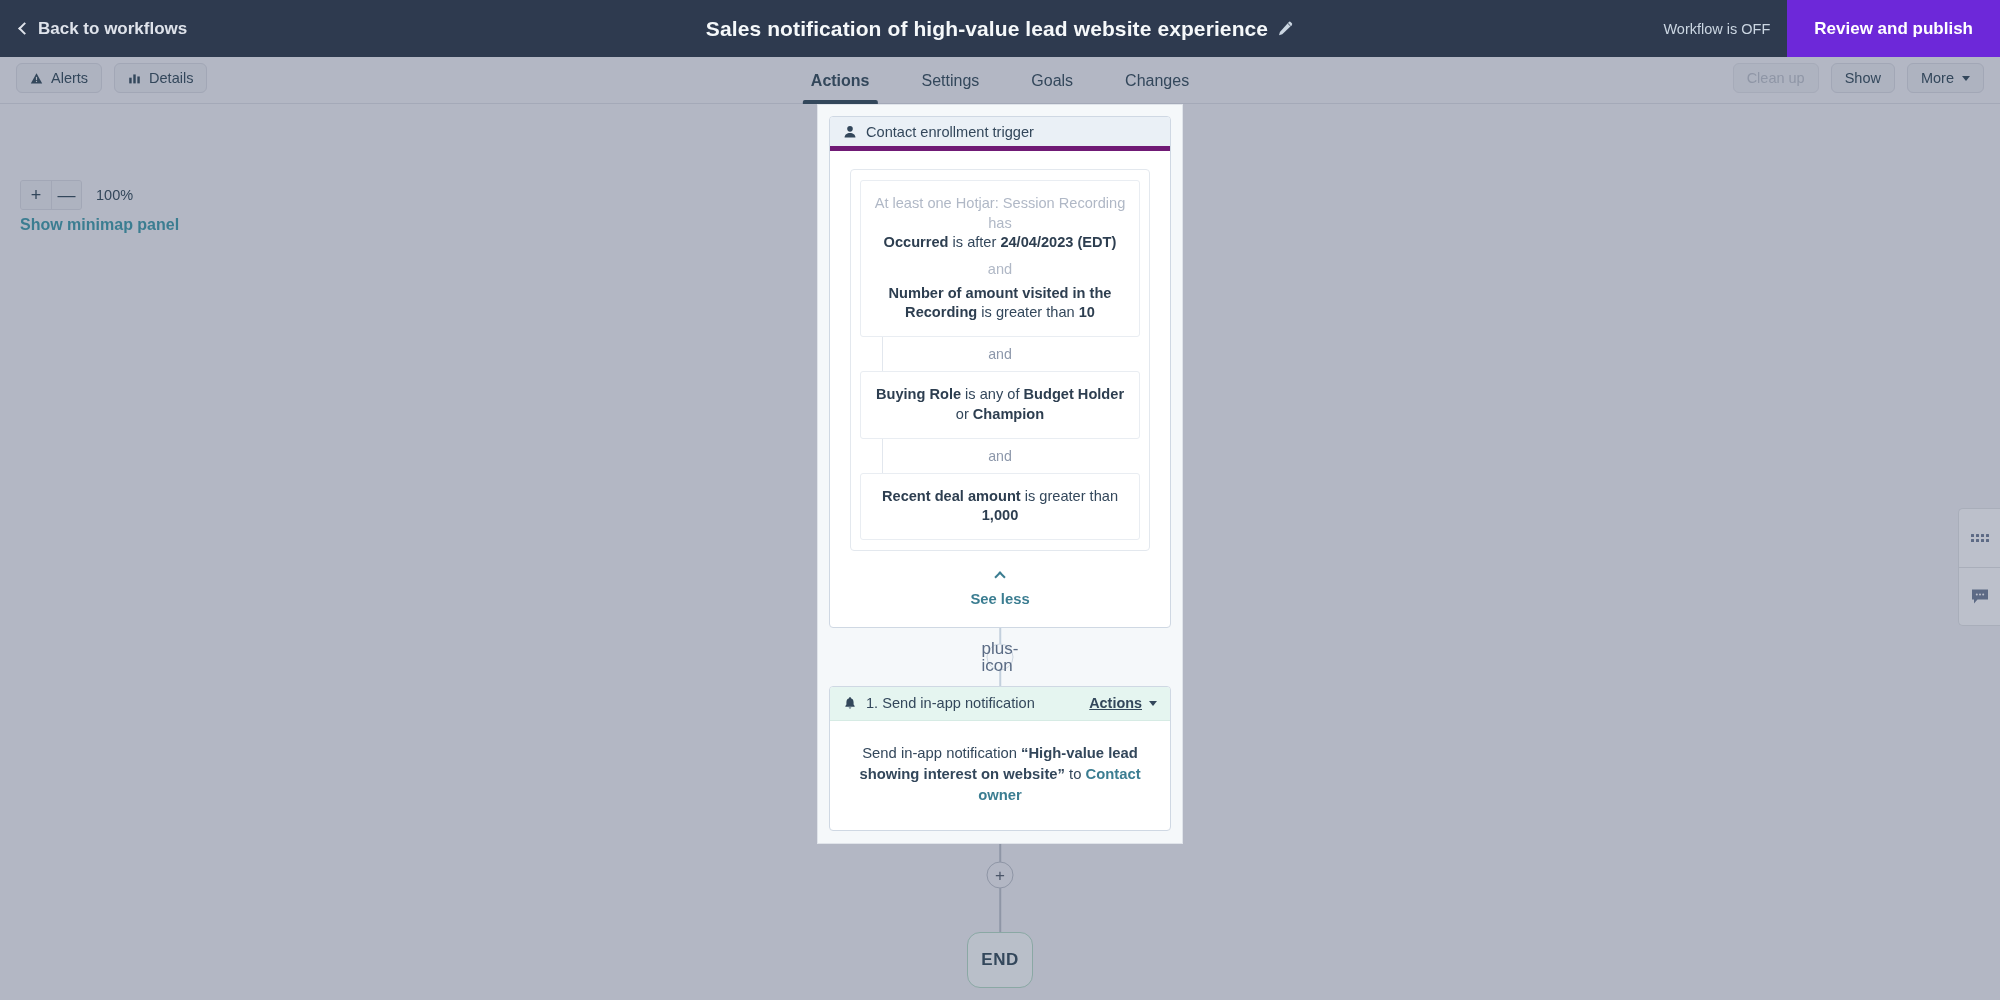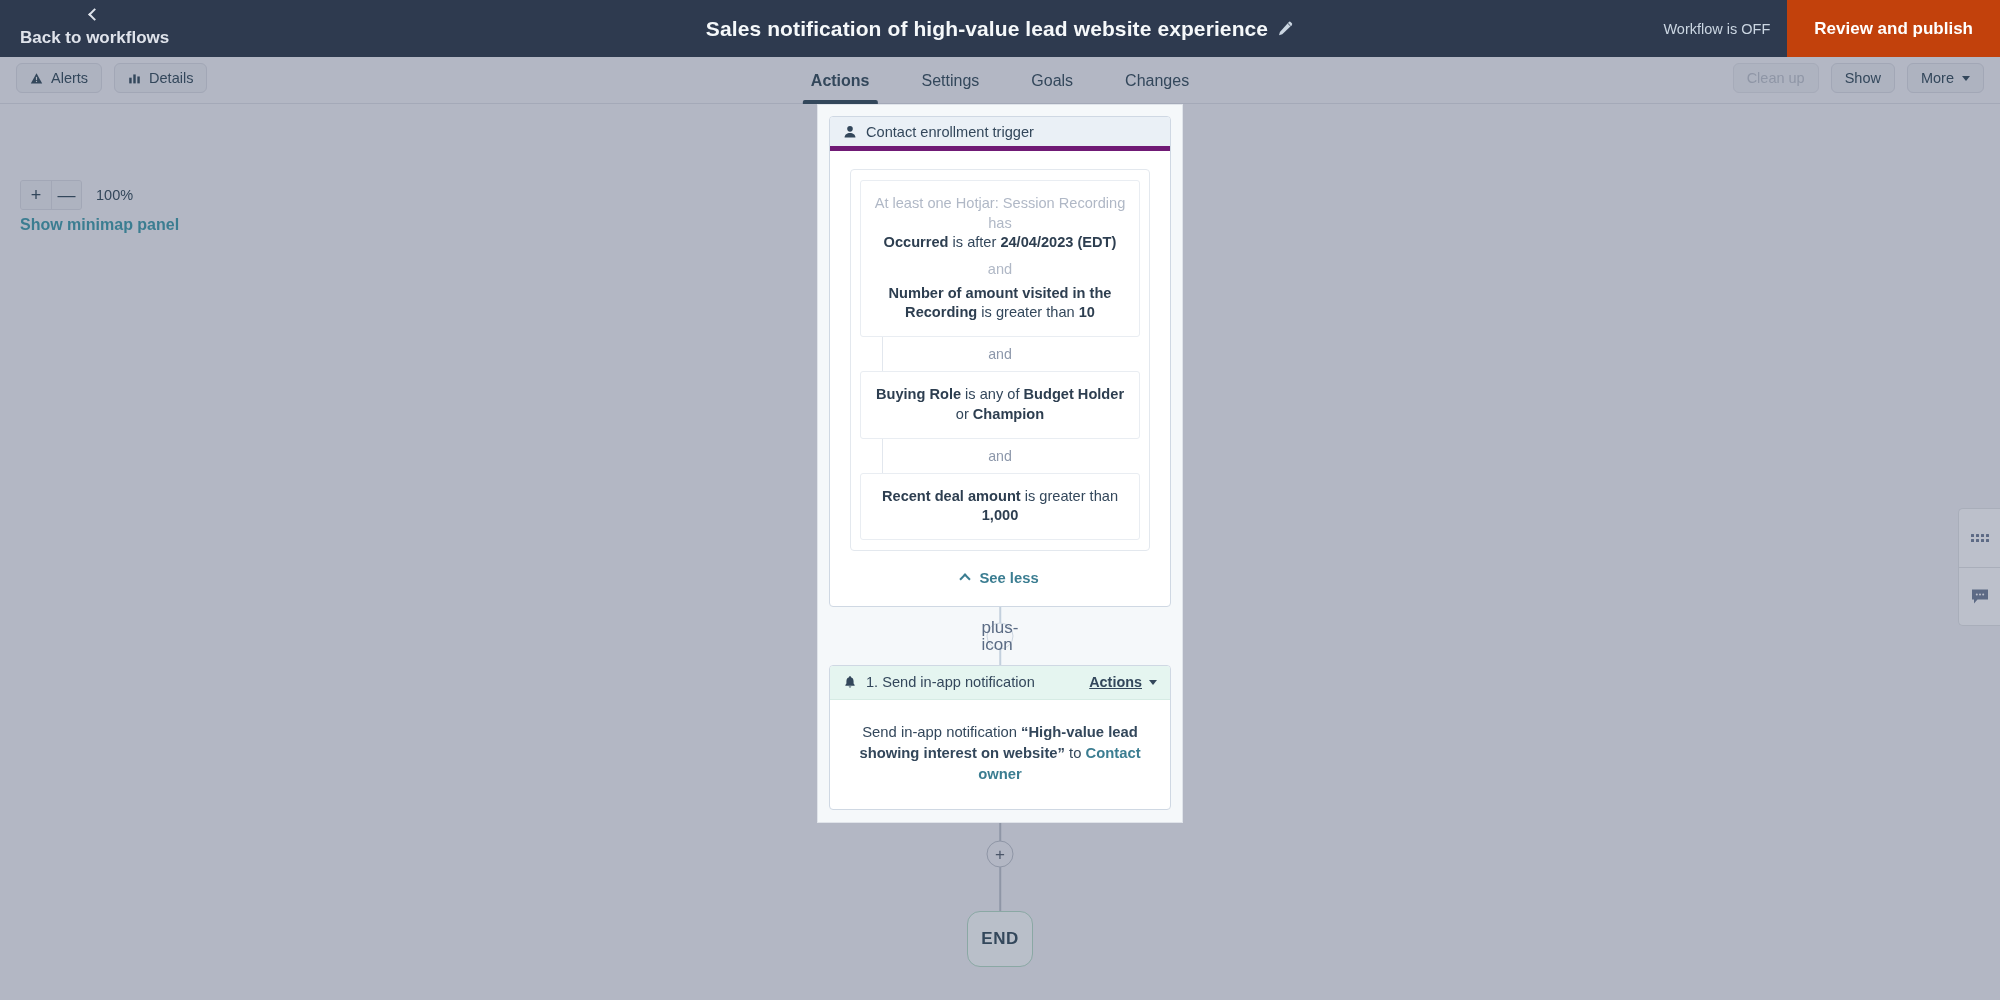--- a/index.html
+++ b/index.html
@@ -14,21 +14,21 @@
   .topbar {
     position: absolute; top: 0; left: 0;
     width: 2000px; height: 57px;
     background: #2e3a4f;
     display: flex; align-items: center;
   }
   .back-link {
     display: flex; align-items: center; gap: 9px;
     margin-left: 20px;
     color: #dfe3eb; font-size: 17px; font-weight: 600;
-    cursor: pointer; white-space: nowrap; flex-direction: column;
+    cursor: pointer; white-space: nowrap;
   }
   .chev-left {
     display: inline-block; width: 9px; height: 9px;
     border-left: 2.2px solid #dfe3eb; border-bottom: 2.2px solid #dfe3eb;
     transform: rotate(45deg); margin-top: 0px;
   }
   .title-wrap {
     position: absolute; left: 50%; top: 0; transform: translateX(-50%);
     height: 57px; display: flex; align-items: center; gap: 8px;
     white-space: nowrap;
@@ -38,21 +38,21 @@
   }
   .pencil-icon { width: 18px; height: 18px; display:block; cursor: pointer; }
   .topbar-right {
     position: absolute; right: 0; top: 0; height: 57px;
     display: flex; align-items: center; gap: 0;
   }
   .wf-status {
     color: #cbd6e2; font-size: 14.5px; margin-right: 17px; white-space: nowrap;
   }
   .publish-btn {
-    background: #c2410c; color: #fff;
+    background: #6d28d9; color: #fff;
     font-size: 17px; font-weight: 700;
     height: 57px; padding: 16px 27px;
     border: none; cursor: pointer;
     font-family: "Liberation Sans", sans-serif;
     white-space: nowrap;
   }
 
   
   .subnav {
     position: absolute; top: 57px; left: 0;
@@ -179,21 +179,21 @@
     text-align: center; color: #8d98ab; font-size: 14.2px;
     padding: 9px 0 9px; position: relative;
   }
   .and-sep::before {
     content: ""; position: absolute; left: 22px; top: 0; bottom: 0;
     width: 1px; background: #e2e7ee;
   }
   .see-less {
     display: flex; align-items: center; justify-content: center; gap: 10px;
     margin-top: 19px; margin-bottom: 6px;
-    color: #3b7d91; font-size: 14.8px; font-weight: 700; cursor: pointer;
+    color: #3b7d91; font-size: 14.8px; font-weight: 700; cursor: pointer; flex-direction: column;
   }
   .chev-up {
     display: inline-block; width: 8px; height: 8px;
     border-top: 2px solid #3b7d91; border-left: 2px solid #3b7d91;
     transform: rotate(45deg); margin-top: 3px;
   }
 
   
   .connector { position: relative; height: 58px; }
   .connector .line {

